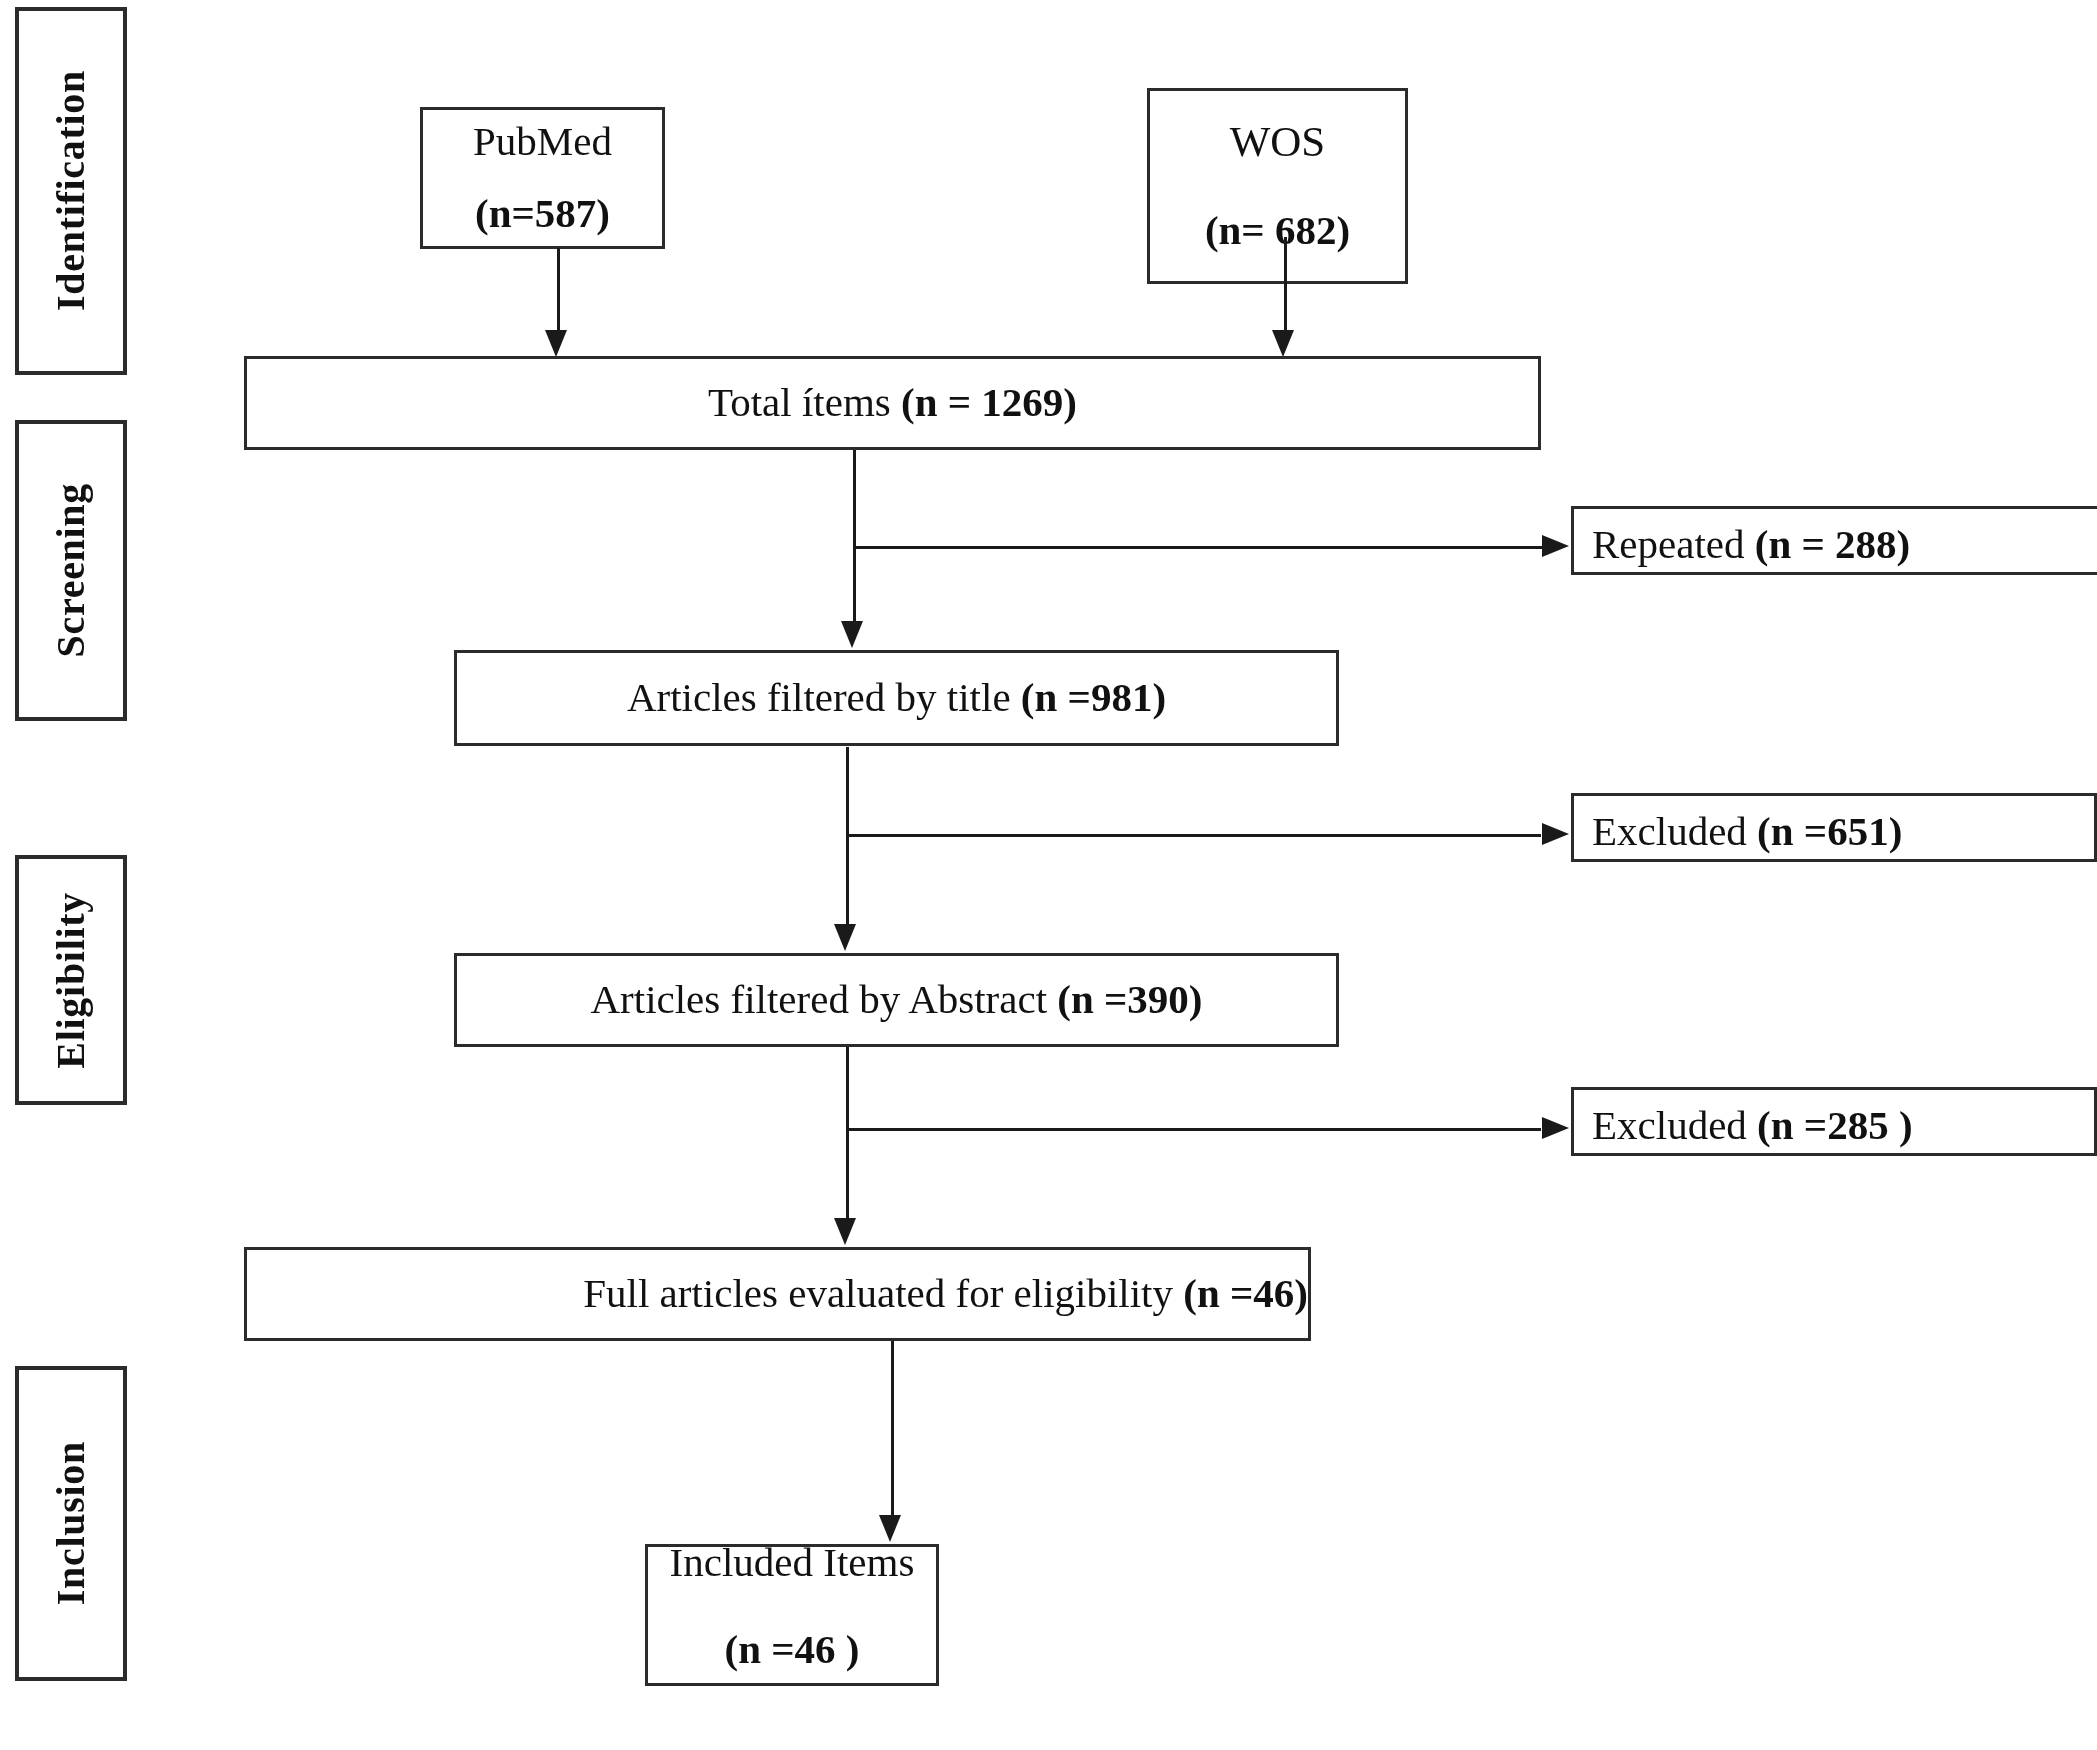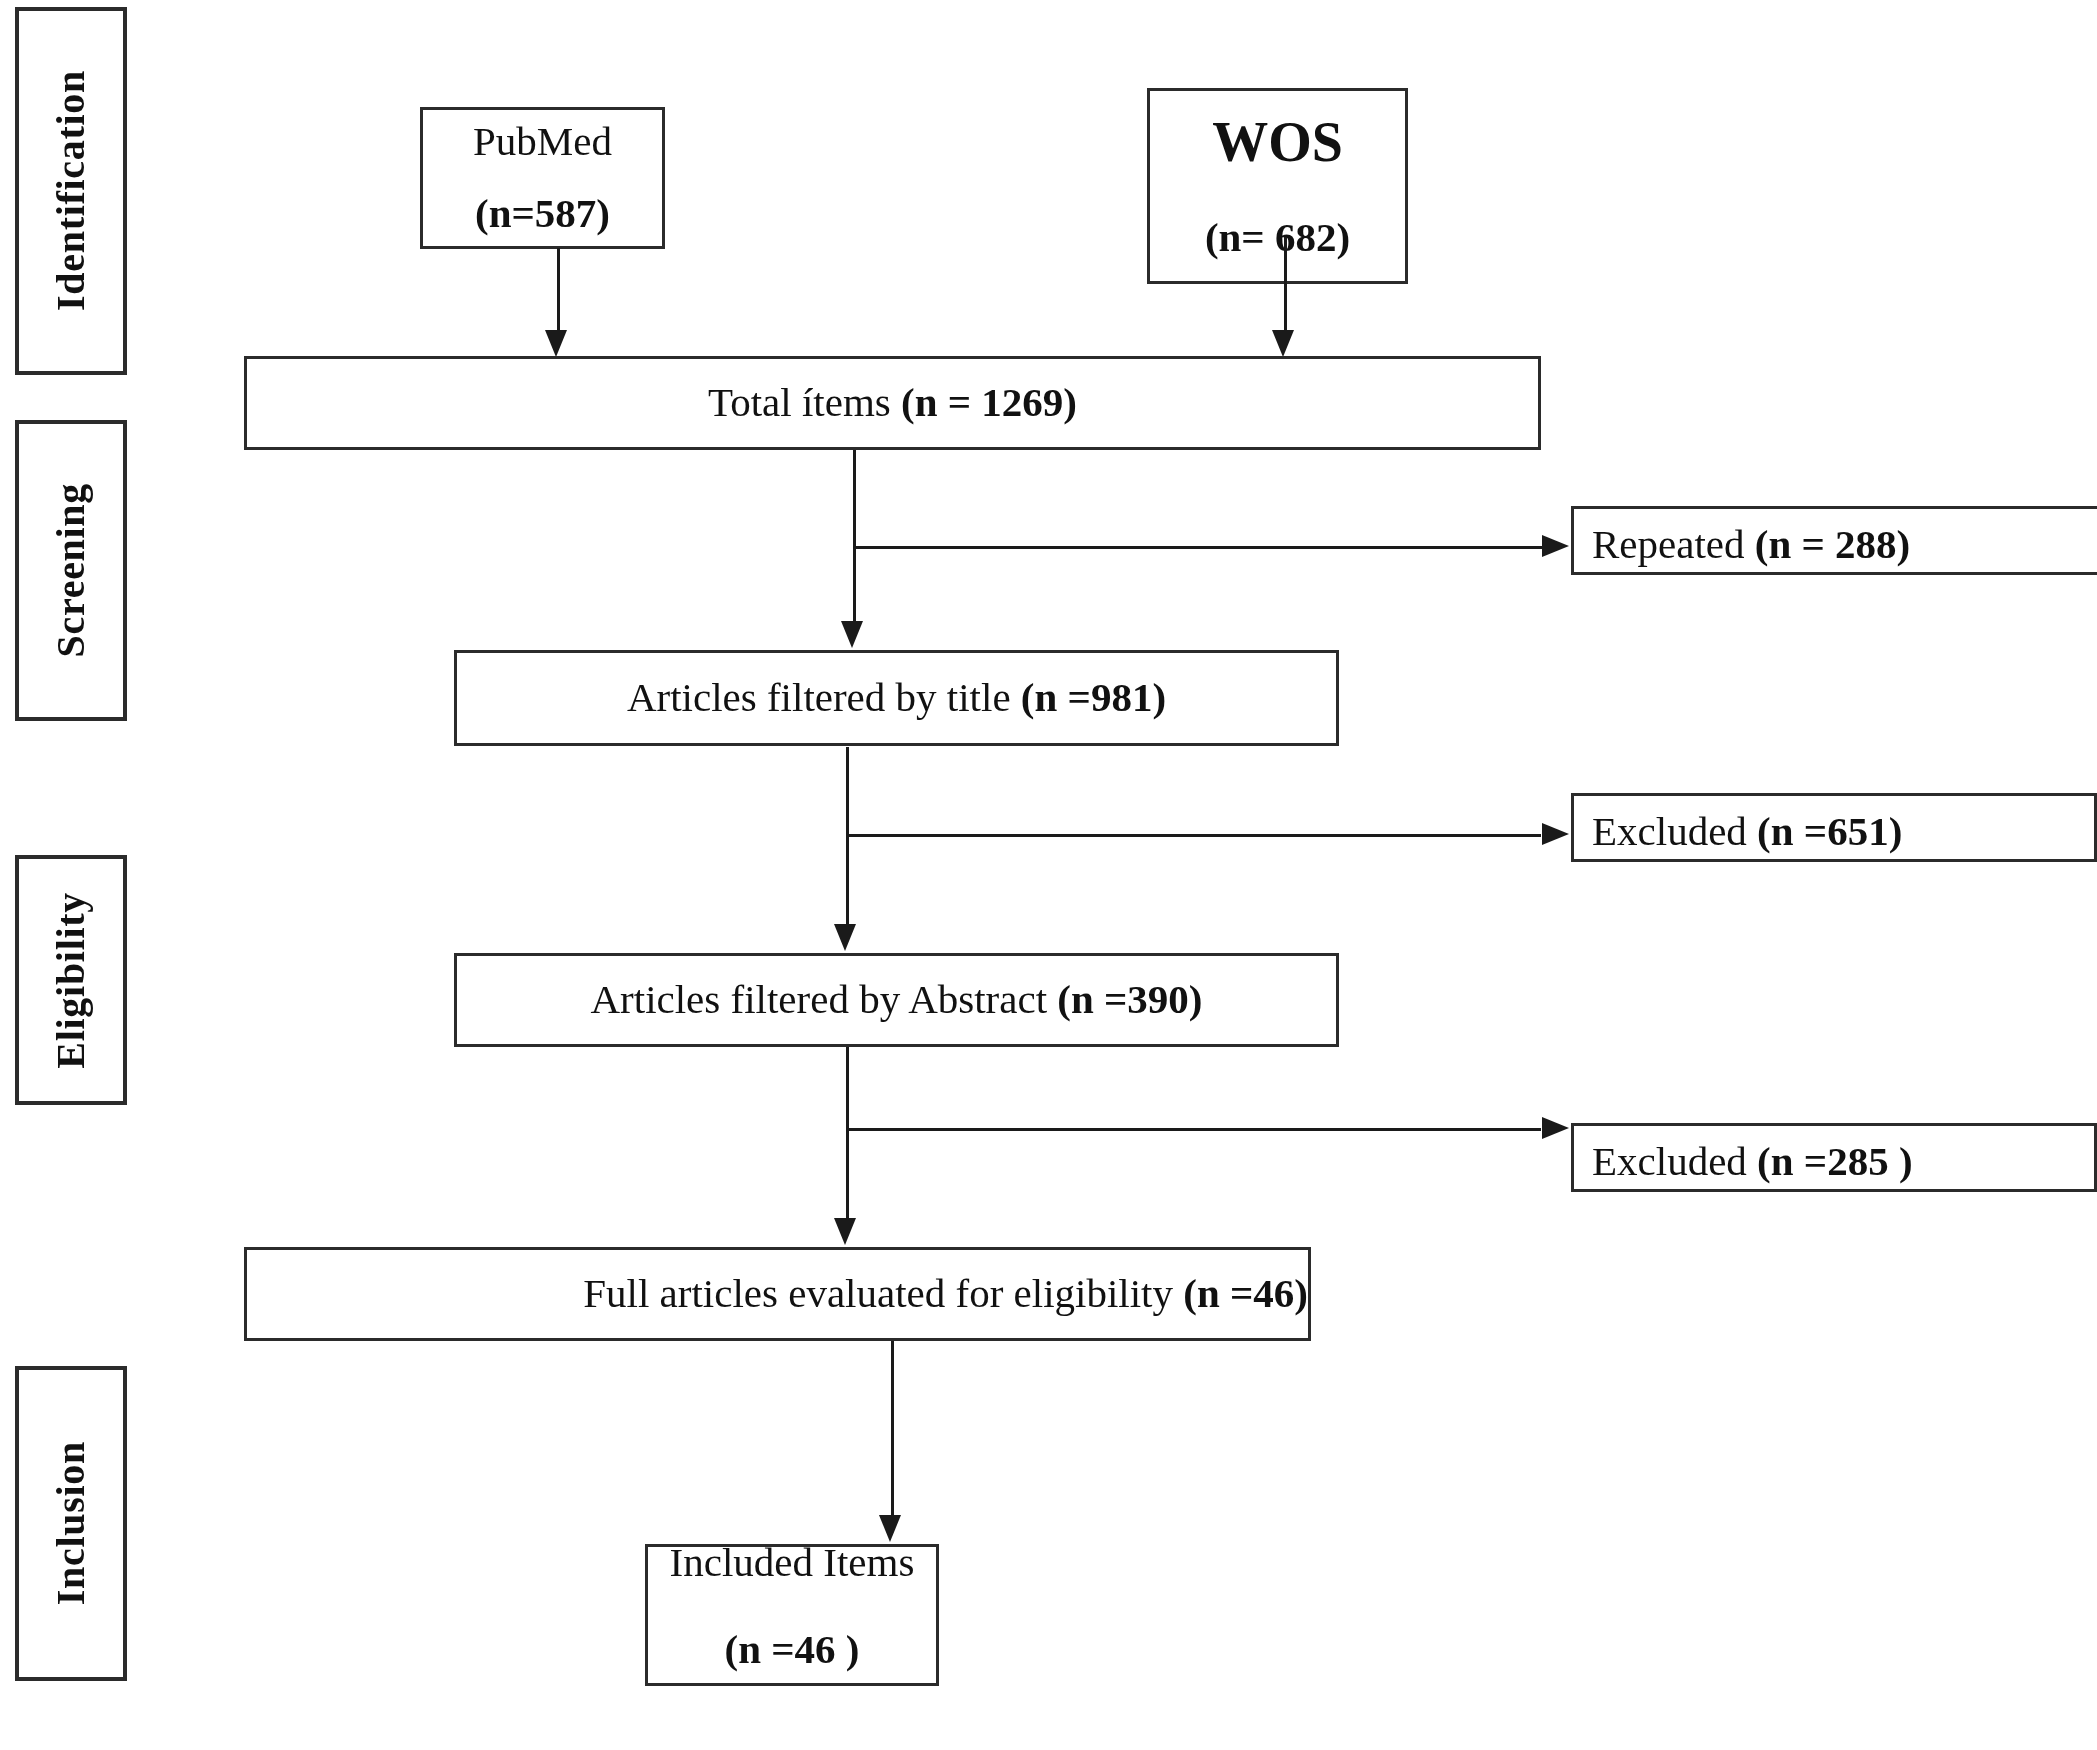--- a/index.html
+++ b/index.html
@@ -52,21 +52,21 @@
     font-size: 41px;
     line-height: 1.12;
     text-align: center;
     white-space: nowrap;
     color: #111111;
   }
   .flow-text b { font-weight: bold; }
 
   
   .tx-src-title  { font-size: 41px; }
-  .tx-wos-title  { font-weight: bold; font-size: 56px; }
+  .tx-wos-title  { font-weight: normal; font-size: 43px; }
 
   .two-line {
     display: flex;
     flex-direction: column;
     align-items: center;
     justify-content: center;
     gap: 26px;
   }
   .two-line-wide { gap: 41px; }
 
@@ -173,21 +173,21 @@
   <div class="flow-box align-center" style="left:454px; top:953px; width:885px; height:94px;">
     <span class="flow-text"><span>Articles filtered by Abstract</span>&nbsp;<b>(n =390)</b></span>
   </div>
 
   <div class="conn vline" style="left:846px; top:1047px; height:173px;"></div>
   <div class="arrowhead-down" style="left:834px; top:1218px;"></div>
 
   <div class="conn hline" style="left:846px; top:1128px; width:695px;"></div>
   <div class="arrowhead-right" style="left:1542px; top:1117px;"></div>
 
-  <div class="flow-box align-left text-low" style="left:1571px; top:1087px; width:526px; height:69px;margin-top:36px;">
+  <div class="flow-box align-left text-low" style="left:1571px; top:1087px; width:526px; height:69px;">
     <span class="flow-text"><span>Excluded</span>&nbsp;<b>(n =285 )</b></span>
   </div>
 
   <div class="flow-box align-center" style="left:244px; top:1247px; width:1067px; height:94px;justify-content:flex-end;">
     <span class="flow-text"><span>Full articles evaluated for eligibility</span>&nbsp;<b>(n =46)</b></span>
   </div>
 
   <div class="conn vline" style="left:891px; top:1341px; height:177px;"></div>
   <div class="arrowhead-down" style="left:879px; top:1515px;"></div>
 

